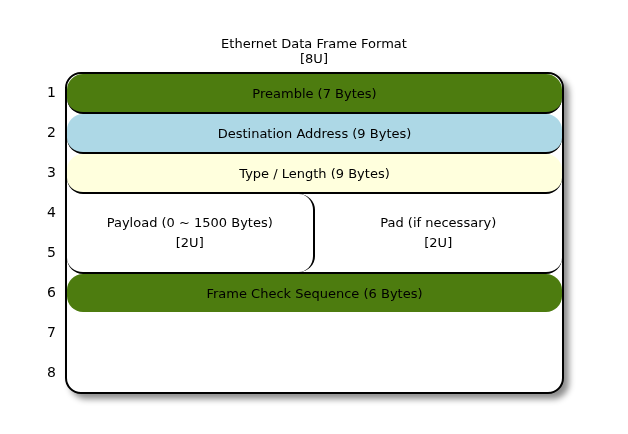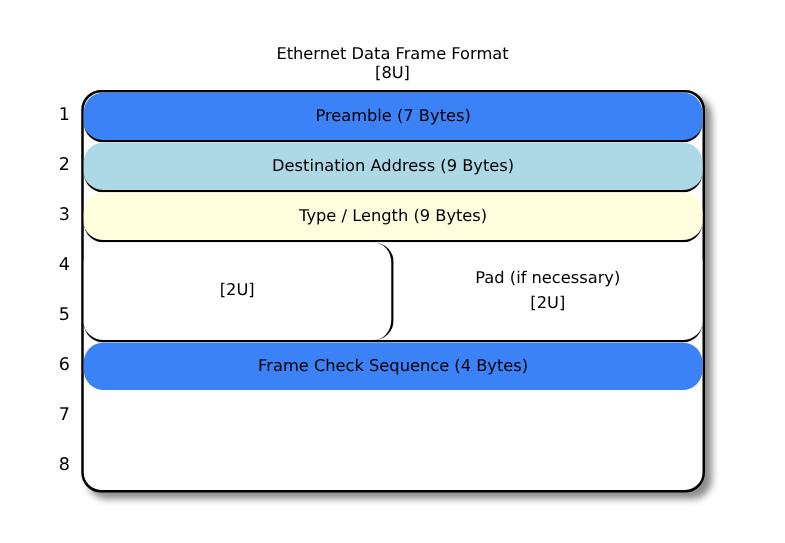--- a/index.html
+++ b/index.html
@@ -29,21 +29,21 @@
     display: flex; flex-direction: column;
   }
   .row {
     width: 100%; height: 40px; border-bottom: 2px solid #000000;
     display: flex; align-items: center; justify-content: center;
     font-size: 13px; text-align: center;
   }
   .row.combined { height: 80px; padding: 0; }
   .row.last { height: 38px; border-bottom: none; }
 
-  .bg-gray   { background: #3b82f6; justify-content: center; }
+  .bg-gray   { background: #4d7c0f; justify-content: center; }
   .bg-blue   { background: #add8e6; }
   .bg-yellow { background: #ffffdd; }
   .bg-white  { background: #ffffff; }
 
   .combined { display: flex; flex-direction: row; align-items: stretch; }
   .half {
     flex: 1 1 50%; display: flex; flex-direction: column;
     align-items: center; justify-content: center;
     font-size: 13px; line-height: 20px; text-align: center;
   }
@@ -81,27 +81,28 @@
       <span>Destination Address (9 Bytes)</span>
     </div>
 
 
     <div class="row bg-yellow">
       <span>Type / Length (9 Bytes)</span>
     </div>
 
     <div class="row combined bg-white">
       <div class="half left-half">
+        <div>Payload (0 ~ 1500 Bytes)</div>
         <div>[2U]</div>
       </div>
       <div class="half">
         <div>Pad (if necessary)</div>
         <div>[2U]</div>
       </div>
     </div>
 
     <div class="row last bg-gray">
-      <span>Frame Check Sequence (4 Bytes)</span>
+      <span>Frame Check Sequence (6 Bytes)</span>
     </div>
 
   </div>
 
 </div>
 
 </body></html>

